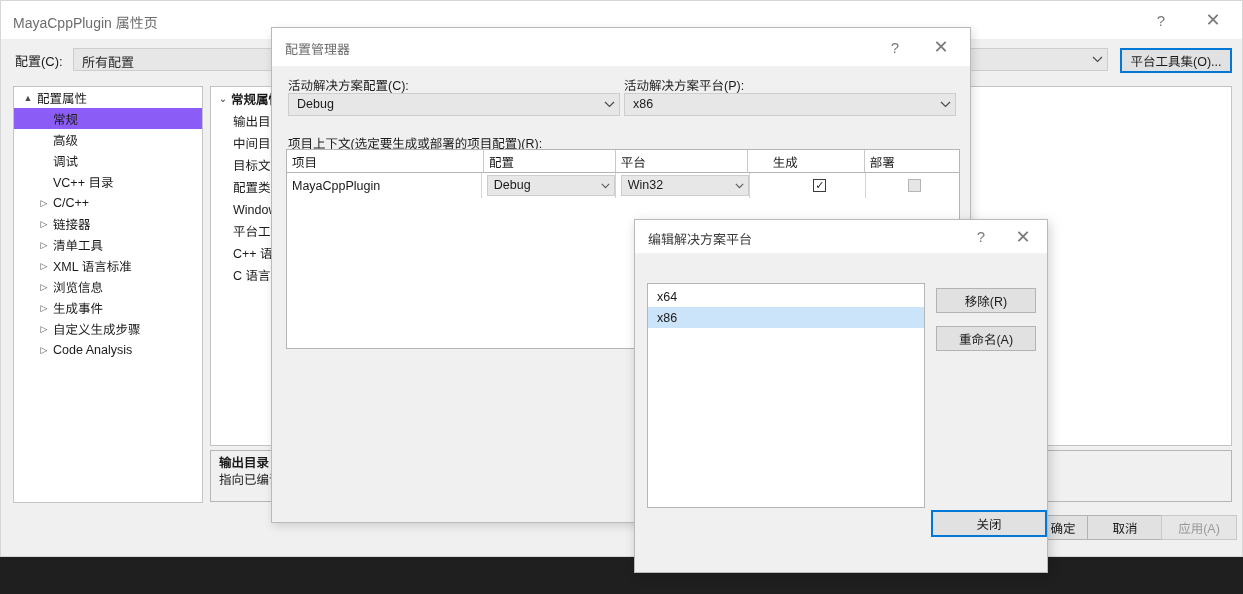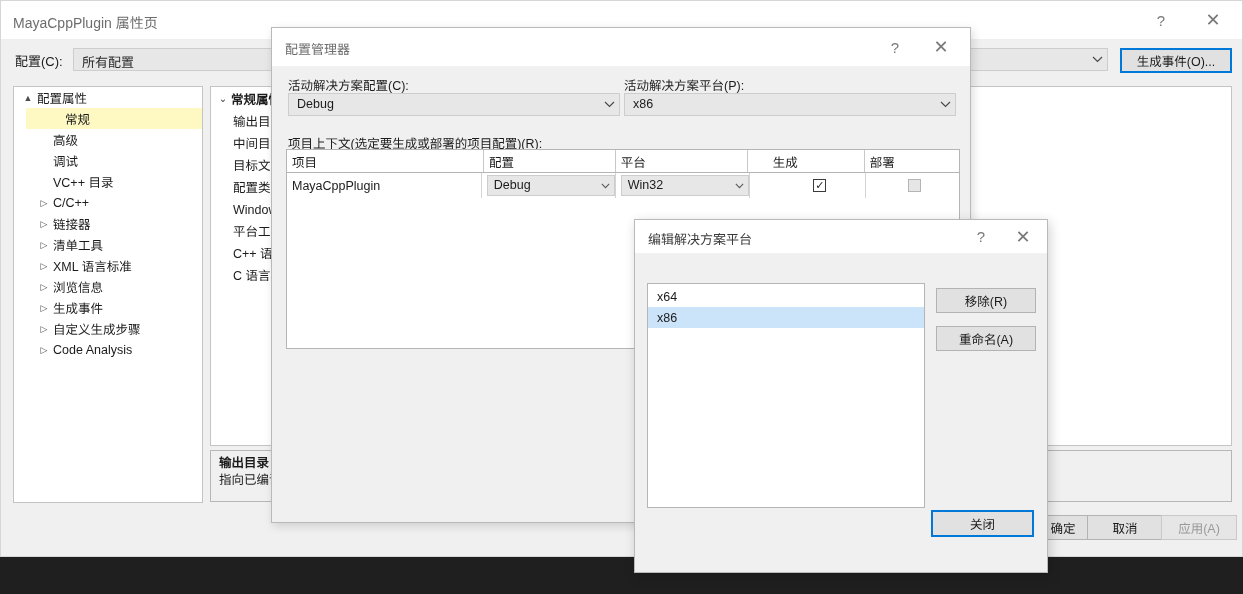--- a/index.html
+++ b/index.html
@@ -123,21 +123,21 @@
   .tree-item {
     position: relative;
     height: 21px;
     display: flex;
     align-items: center;
     font-size: 12.5px;
     color: #1b1b1b;
     white-space: nowrap;
     cursor: default;
   }
-  .tree-item.selected { background: #fef9c3; margin-left: 12px; }
+  .tree-item.selected { background: #8b5cf6; }
   .tree-tw {
     width: 16px;
     display: inline-flex;
     align-items: center;
     justify-content: center;
     color: #4c4c4c;
     font-size: 9px;
     flex: 0 0 16px;
   }
   .tree-label { padding-left: 1px; }
@@ -389,21 +389,21 @@
     display: flex; align-items: center; justify-content: center;
     font-size: 12.5px;
     cursor: default;
   }
   #btn-remove { top: 68px; }
   #btn-rename { top: 106px; }
 
   #btn-close-platforms {
     position: absolute;
     left: 296px; top: 290px;
-    width: 103px; height: 27px;
+    width: 116px; height: 27px;
     background: #e1e1e1;
     border: 2px solid #0078d7;
     box-sizing: border-box;
     display: flex; align-items: center; justify-content: center;
     font-size: 12.5px;
     cursor: default;
   }
 </style>
 </head>
 <body>
@@ -430,21 +430,21 @@
 
   <div id="cfg-combo">
     <div id="cfg-combo-text">所有配置</div>
     <div class="combo-arrow">
       <svg width="11" height="7" viewBox="0 0 11 7">
           <path d="M1 1 L5.5 5.5 L10 1" fill="none" stroke="#4a4a4a" stroke-width="1.2"></path>
         </svg>
     </div>
   </div>
 
-  <div id="cfgmgr-button">生成事件(O)...</div>
+  <div id="cfgmgr-button">平台工具集(O)...</div>
 
   <div id="tree-panel">
     <div class="tree-item lvl0">
       <span class="tree-tw">▲</span>
       <span class="tree-label">配置属性</span>
     </div>
     <div class="tree-item lvl1 leaf selected">
       <span class="tree-tw"></span>
       <span class="tree-label">常规</span>
     </div>

